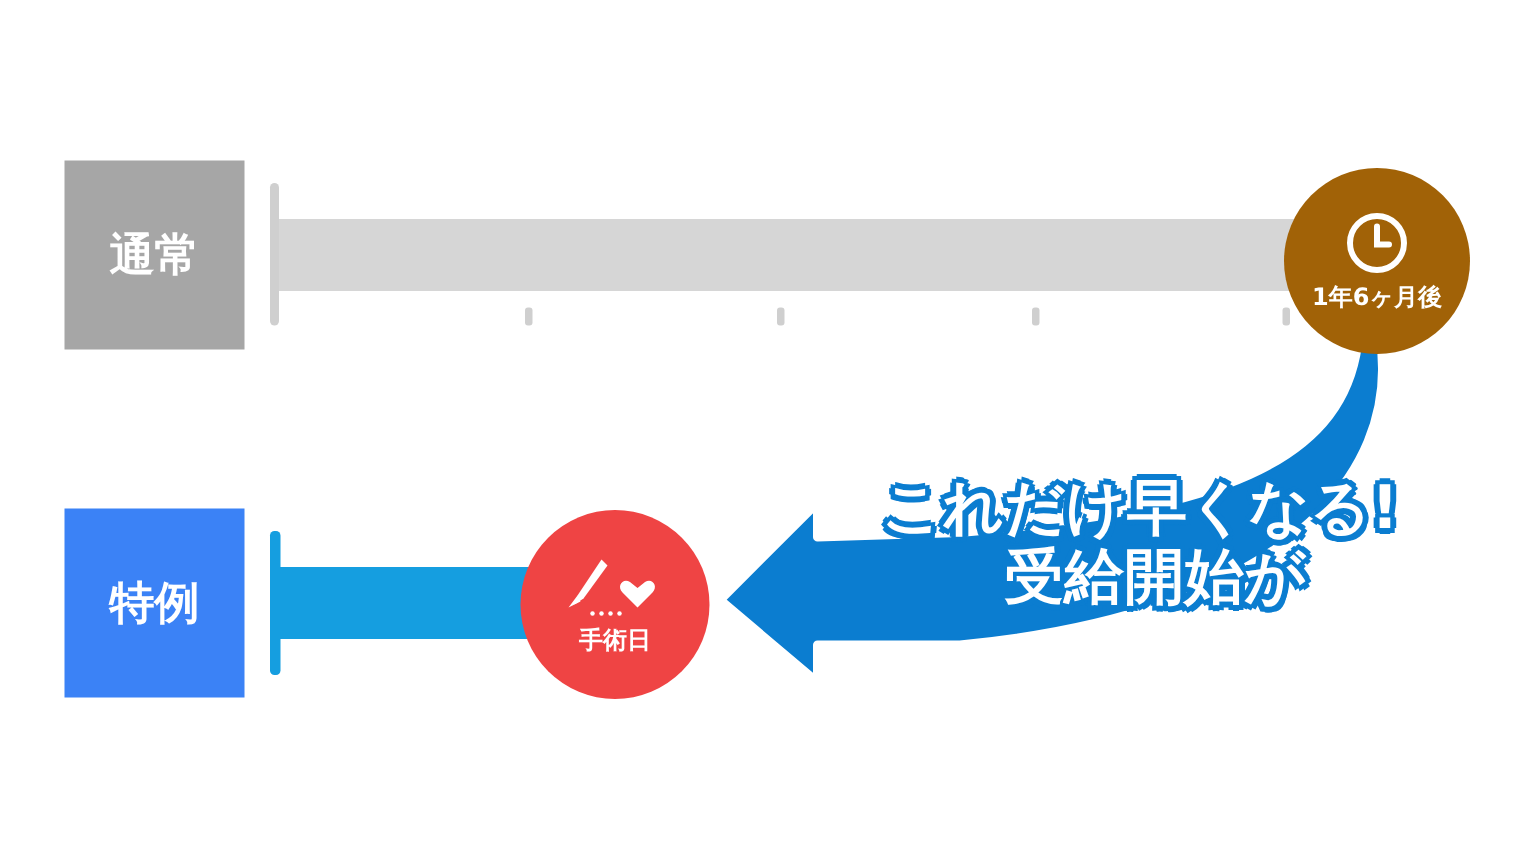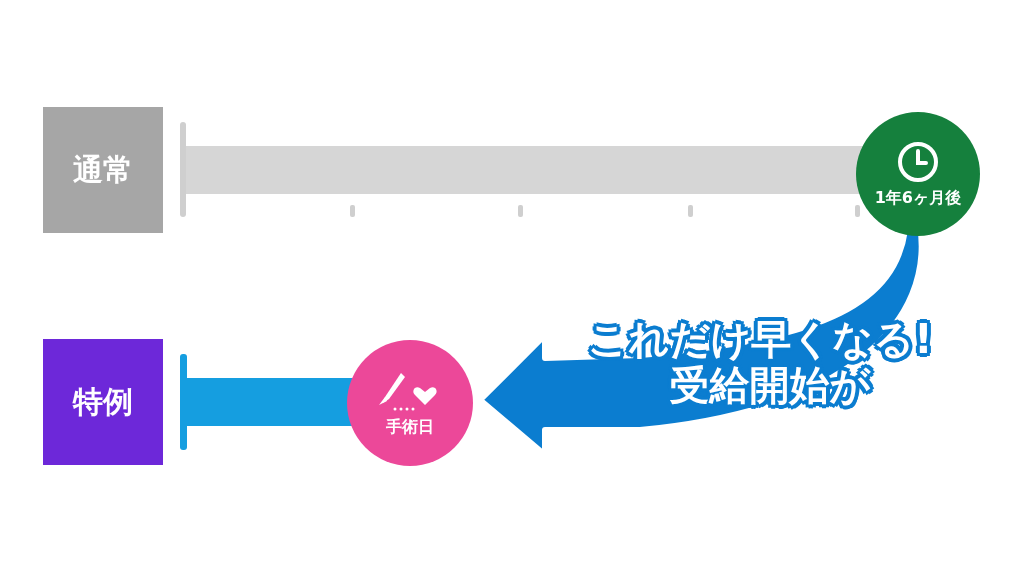--- a/index.html
+++ b/index.html
@@ -23,34 +23,34 @@
 <div class="bar" style="left:186px;top:146px;width:690px;height:48px;background:#d6d6d6;"></div>
 <div class="tick" style="left:350px;top:205px;"></div>
 <div class="tick" style="left:518px;top:205px;"></div>
 <div class="tick" style="left:688px;top:205px;"></div>
 <div class="tick" style="left:855px;top:205px;"></div>
 
 <svg width="1024" height="572" style="position:absolute;left:0;top:0;">
   <path d="M905 230 C 895 300, 830 340, 640 355 L 545 358 L 545 335 L 480 400 L 545 455 L 545 430 L 640 430 C 850 410, 935 320, 920 225 Z" fill="#0b7dd0" stroke="#ffffff" stroke-width="6" stroke-linejoin="round"></path>
 </svg>
 
-<div class="circle" style="left:856px;top:112px;width:124px;height:124px;background:#15803d;">
+<div class="circle" style="left:856px;top:112px;width:124px;height:124px;background:#a16207;">
   <svg width="44" height="44" viewBox="0 0 44 44">
     <circle cx="22" cy="22" r="18" fill="none" stroke="#fff" stroke-width="4"></circle>
     <path d="M22 11 L22 23 L30 23" fill="none" stroke="#fff" stroke-width="4" stroke-linecap="round"></path>
   </svg>
   <span>1年6ヶ月後</span>
 </div>
 
-<div class="label-box" style="left:43px;top:339px;width:120px;height:126px;background:#6d28d9;">
+<div class="label-box" style="left:43px;top:339px;width:120px;height:126px;background:#3b82f6;">
   <span>特例</span>
 </div>
 <div class="cap" style="left:180px;top:354px;width:7px;height:96px;background:#159ee0;"></div>
 <div class="bar" style="left:186px;top:378px;width:180px;height:48px;background:#159ee0;"></div>
-<div class="circle" style="left:347px;top:340px;width:126px;height:126px;background:#ec4899;">
+<div class="circle" style="left:347px;top:340px;width:126px;height:126px;background:#ef4444;">
   <svg width="70" height="44" viewBox="0 0 70 44">
     <path d="M26 4 L30 8 L14 30 L8 34 L10 28 Z" fill="#fff"></path>
     <path d="M10 28 L4 36 L12 32 Z" fill="#fff"></path>
     <path d="M50 36 L40 26 C36 22, 40 16, 45 19 L50 23 L55 19 C60 16, 64 22, 60 26 Z" fill="#fff"></path>
     <circle cx="20" cy="40" r="1.5" fill="#fff"></circle>
       <circle cx="26" cy="40" r="1.5" fill="#fff"></circle>
     <circle cx="32" cy="40" r="1.5" fill="#fff"></circle>
       <circle cx="38" cy="40" r="1.5" fill="#fff"></circle>
   </svg>
   <span>手術日</span>

